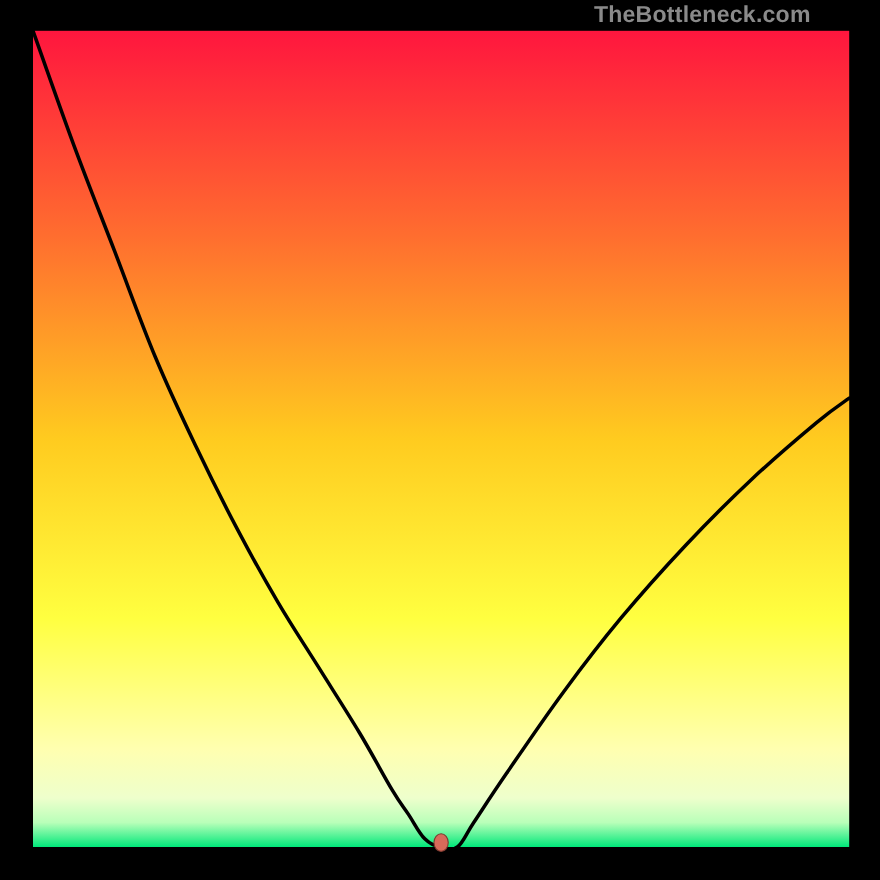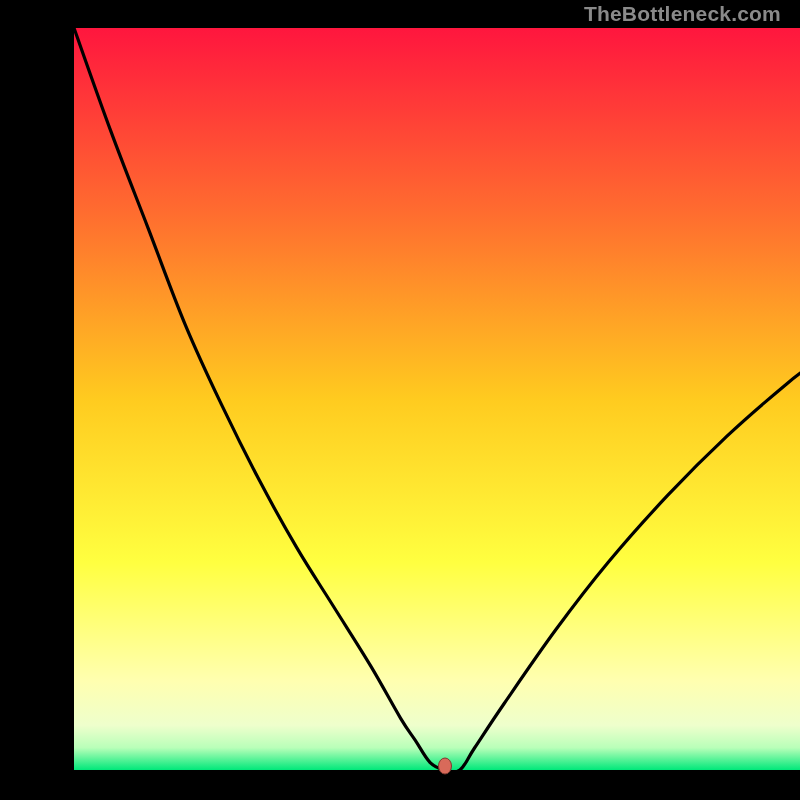--- a/index.html
+++ b/index.html
@@ -7,21 +7,20 @@
     padding: 0;
     width: 800px;
     height: 800px;
     background: #000000;
     overflow: hidden;
   }
   .canvas-wrap {
     position: relative;
     width: 752px;
     height: 800px;
-    margin-left: 44px;
   }
   svg {
     position: absolute;
     top: 0;
     left: 0;
   }
   .watermark {
     position: absolute;
     top: 2px;
     right: 15px;

